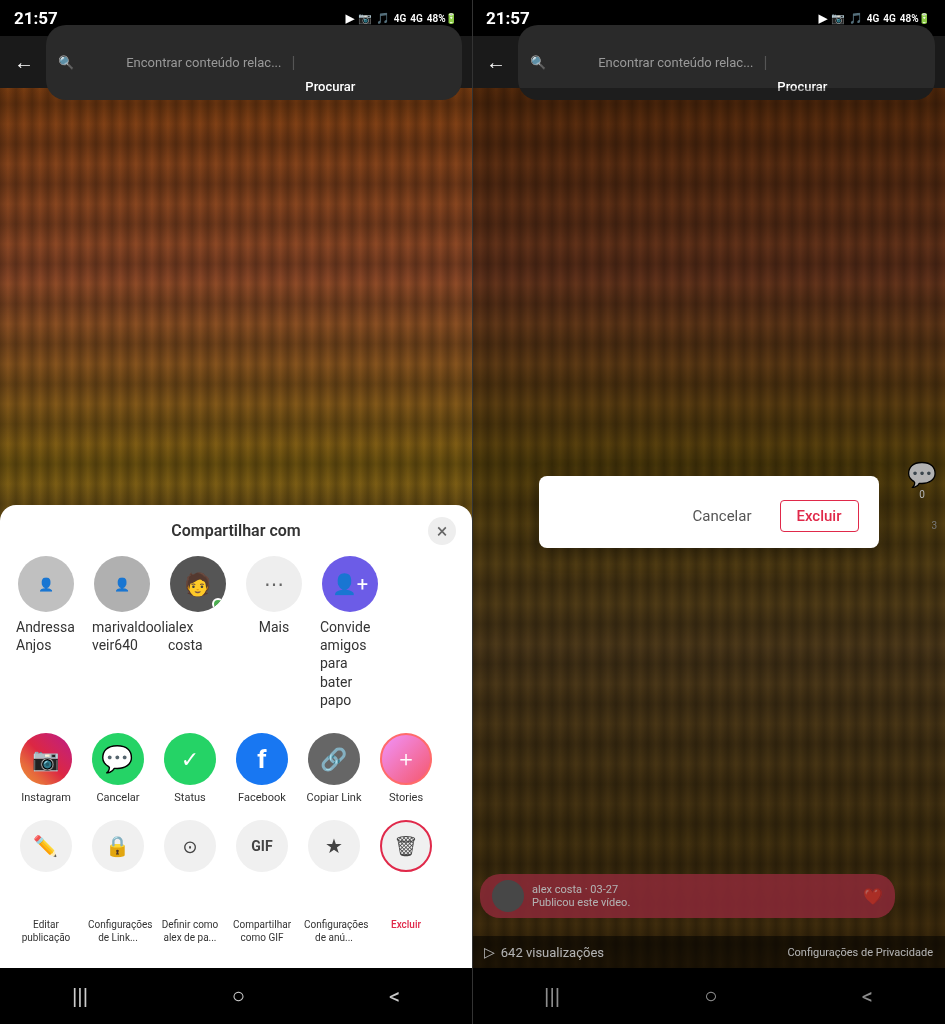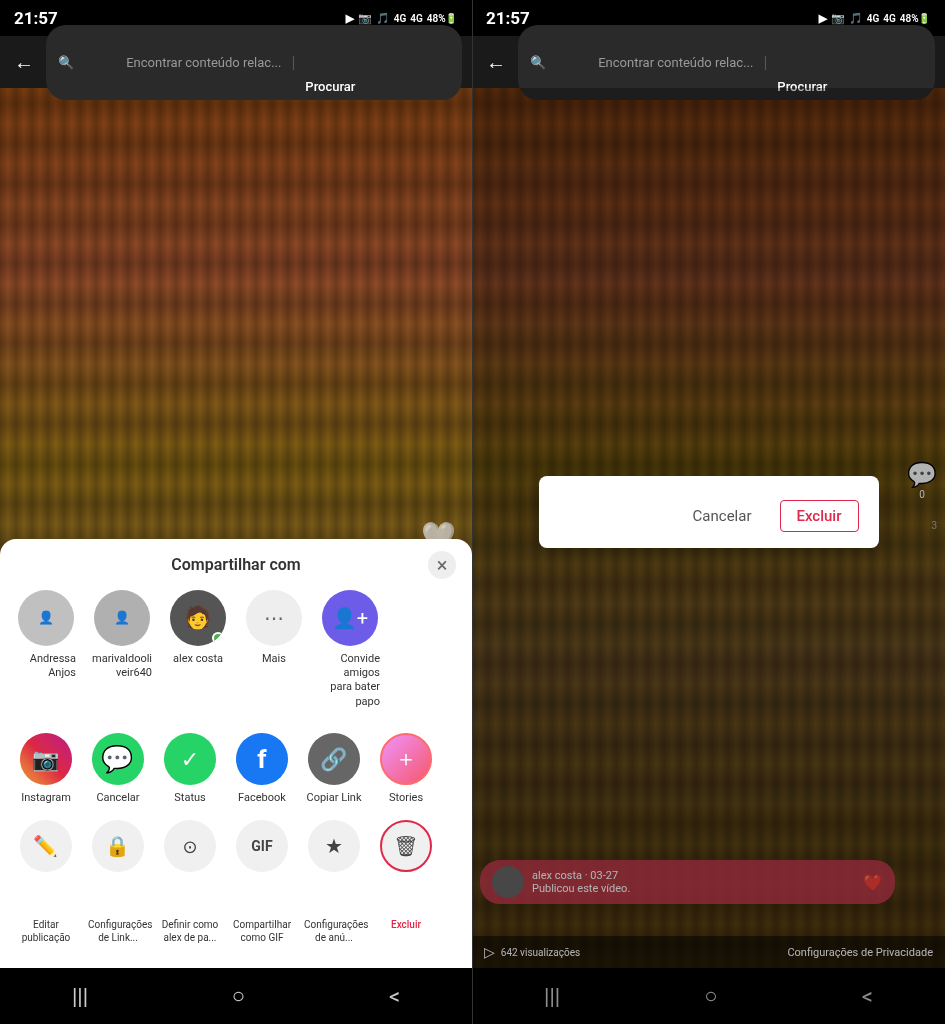--- a/index.html
+++ b/index.html
@@ -192,23 +192,23 @@
       position: absolute;
       bottom: 2px;
       right: 2px;
       width: 12px;
       height: 12px;
       background: #4CAF50;
       border-radius: 50%;
       border: 2px solid #fff;
     }
     .contact-name {
-      font-size: 11px;
+      font-size: 14px;
       color: #333;
-      text-align: right;
+      text-align: left;
       max-width: 60px;
       line-height: 1.3;
     }
 
     
     .apps-row {
       display: flex;
       gap: 12px;
       padding: 8px 16px 16px;
       overflow-x: auto;
@@ -332,21 +332,21 @@
     .notif-avatar {
       width: 32px;
       height: 32px;
       border-radius: 50%;
       background: #666;
     }
 
     
     .reaction-notif {
       position: absolute;
-      bottom: 120px;
+      bottom: 106px;
       left: 8px;
       right: 50px;
       background: rgba(200, 60, 80, 0.85);
       border-radius: 20px;
       padding: 6px 12px;
       display: flex;
       align-items: center;
       gap: 8px;
       z-index: 60;
     }
@@ -538,21 +538,21 @@
     <div>
       <div class="reaction-text">alex costa · 03-27</div>
       <div class="reaction-text">Publicou este vídeo.</div>
     </div>
     <div style="color:#fff; font-size:16px; margin-left:auto;">❤️</div>
   </div>
 
   <div style="position:absolute; bottom:56px; left:0; right:0; padding:8px 12px; display:flex; align-items:center; justify-content:space-between; background:rgba(0,0,0,0.5); z-index:60;">
     <div style="display:flex; align-items:center; gap:6px;">
       <span style="color:#fff; font-size:14px;">▷</span>
-      <span style="color:#fff; font-size:10px;">642 visualizações</span>
+      <span style="color:#fff; font-size:13px;">642 visualizações</span>
     </div>
     <span style="color:#fff; font-size:11px;">Configurações de Privacidade</span>
   </div>
 
   <div class="bottom-nav">
     <span class="nav-btn">|||</span>
     <span class="nav-btn">○</span>
     <span class="nav-btn">&lt;</span>
   </div>
 </div>

